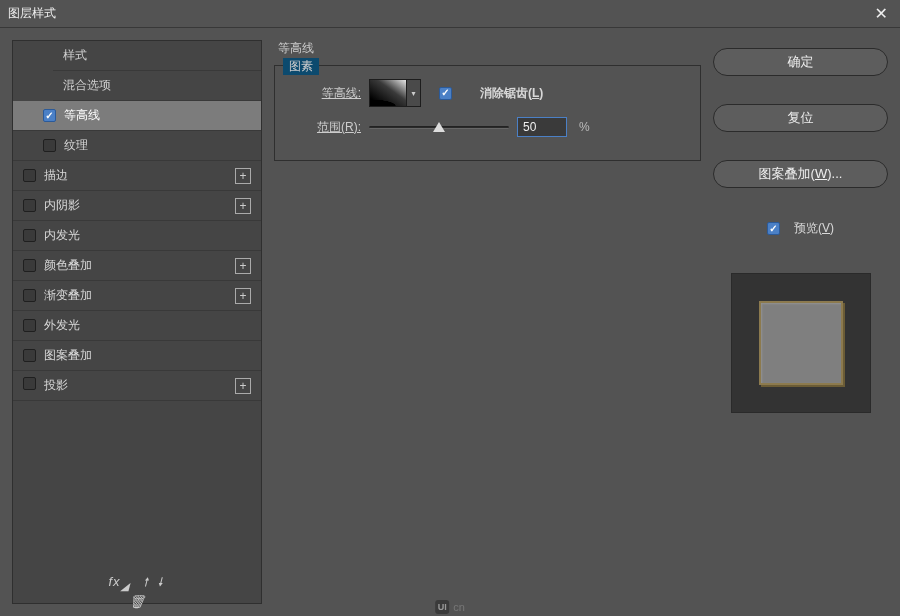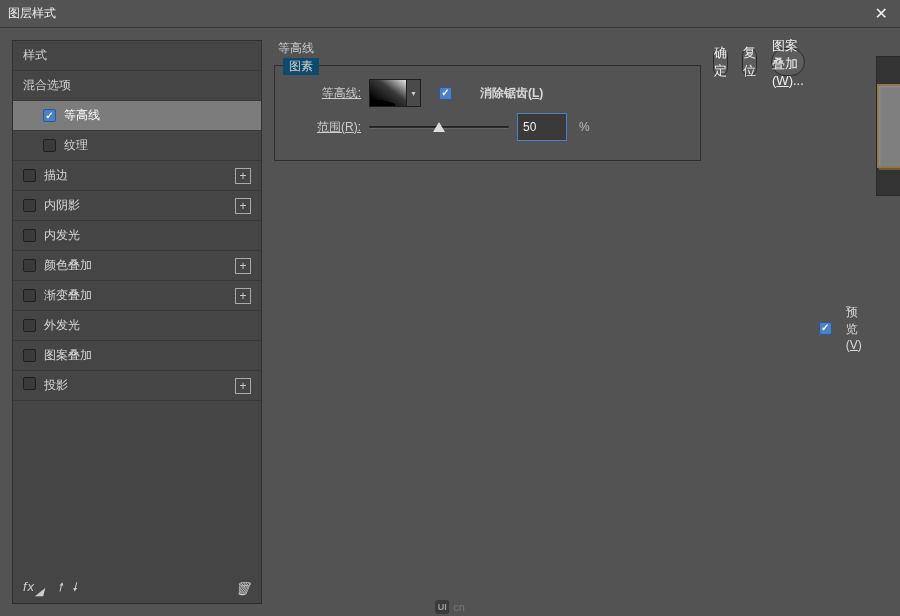--- a/index.html
+++ b/index.html
@@ -44,21 +44,21 @@
     }
     .sidebar-body { flex: 1; }
     .row {
       height: 30px;
       display: flex;
       align-items: center;
       padding: 0 10px;
       border-bottom: 1px solid #393939;
       position: relative;
     }
-    .row.header { font-size: 12px; color: #cfcfcf; }
+    .row.header { font-size: 12px; color: #cfcfcf; margin-left: 40px; }
     .row.effect { justify-content: space-between; }
     .row.sub { padding-left: 30px; }
     .row.selected { background: #7c7c7c; color: #fff; }
     .chk {
       width: 13px; height: 13px;
       border: 1px solid #1f1f1f;
       border-radius: 2px;
       margin-right: 8px;
       display: inline-flex;
       align-items: center; justify-content: center;
@@ -76,20 +76,21 @@
       font-size: 12px; color: #ccc;
       cursor: default;
     }
     .sidebar-footer {
       height: 30px;
       display: flex; align-items: center;
       padding: 0 10px;
       color: #ccc;
       font-style: italic;
       justify-content: space-between;
+      flex-direction: column;
     }
     .sidebar-footer .fx { font-size: 13px; letter-spacing: 1px; }
     .sidebar-footer .arrows span { margin: 0 3px; font-size: 12px; }
     .sidebar-footer .trash { font-size: 13px; }
 
     .center {
       flex: 1;
       position: relative;
     }
     .group {
@@ -162,36 +163,36 @@
     .slider-thumb {
       position: absolute; top: -5px;
       left: 50%;
       transform: translateX(-50%);
       width: 0; height: 0;
       border-left: 6px solid transparent;
       border-right: 6px solid transparent;
       border-bottom: 10px solid #ddd;
     }
     .numbox {
-      width: 50px; height: 28px;
+      width: 50px; height: 20px;
       background: #3a3a3a;
       border: 1px solid #4b80c6;
       color: #eee;
       padding: 0 5px;
       font-size: 12px;
       display: flex; align-items: center;
     }
     .unit { color: #bbb; margin-left: 4px; }
 
     .right {
       width: 175px;
       flex-shrink: 0;
       display: flex;
-      flex-direction: row;
-      gap: 14px;
+      flex-direction: column;
+      gap: 28px;
       padding-top: 8px;
     }
     .btn {
       height: 28px;
       border: 1px solid #2b2b2b;
       border-radius: 14px;
       background: #5d5d5d;
       color: #eee;
       display: flex; align-items: center; justify-content: center;
       cursor: default;

